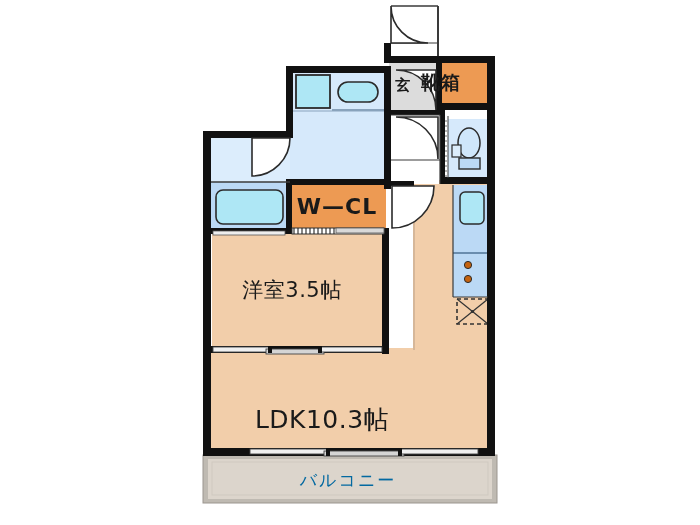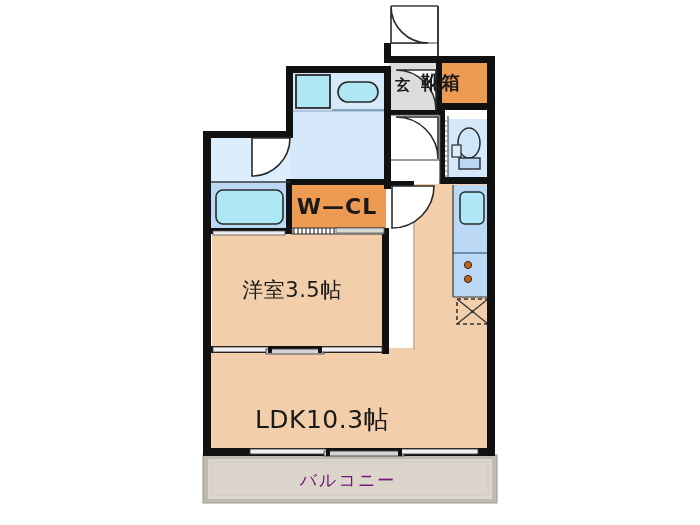--- a/index.html
+++ b/index.html
@@ -34,21 +34,21 @@
     line-height: 1;
     transform: translate(-50%, -50%);
     letter-spacing: 0.5px;
     pointer-events: none;
   }
   .lbl-ldk   { font-size: 25px; font-weight: 500; }
   .lbl-yoshitsu { font-size: 21px; font-weight: 500; }
   .lbl-wcl   { font-size: 22px; font-weight: 600; letter-spacing: 1px; }
   .lbl-getabako { font-size: 19px; font-weight: 600; letter-spacing: 1px; }
   .lbl-genkan { font-size: 15px; font-weight: 600; }
-  .lbl-balcony { font-size: 17px; font-weight: 500; letter-spacing: 2px; color: #701a75; }
+  .lbl-balcony { font-size: 17px; font-weight: 500; letter-spacing: 2px; color: #0369a1; }
 </style>
 </head>
 <body>
 
 <div id="plan-root">
 
   <svg id="floorplan-svg" viewBox="0 0 700 525">
 
     <g>
 

